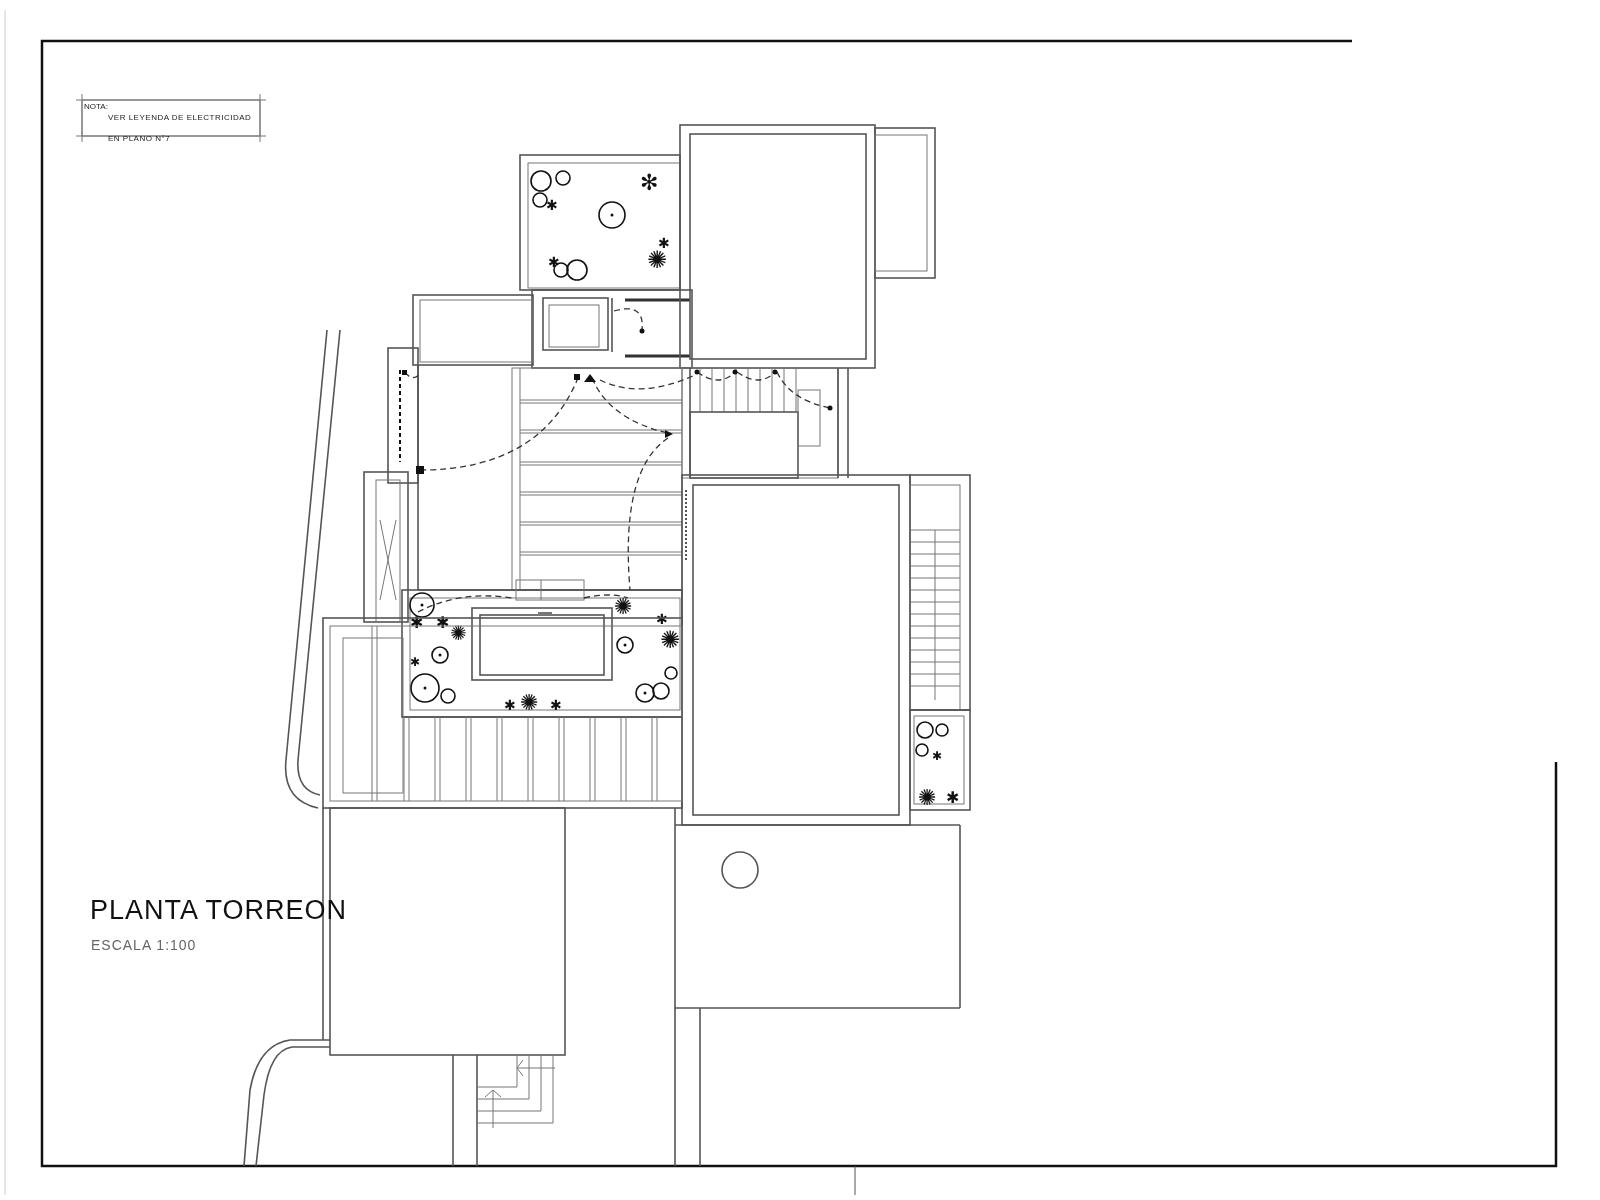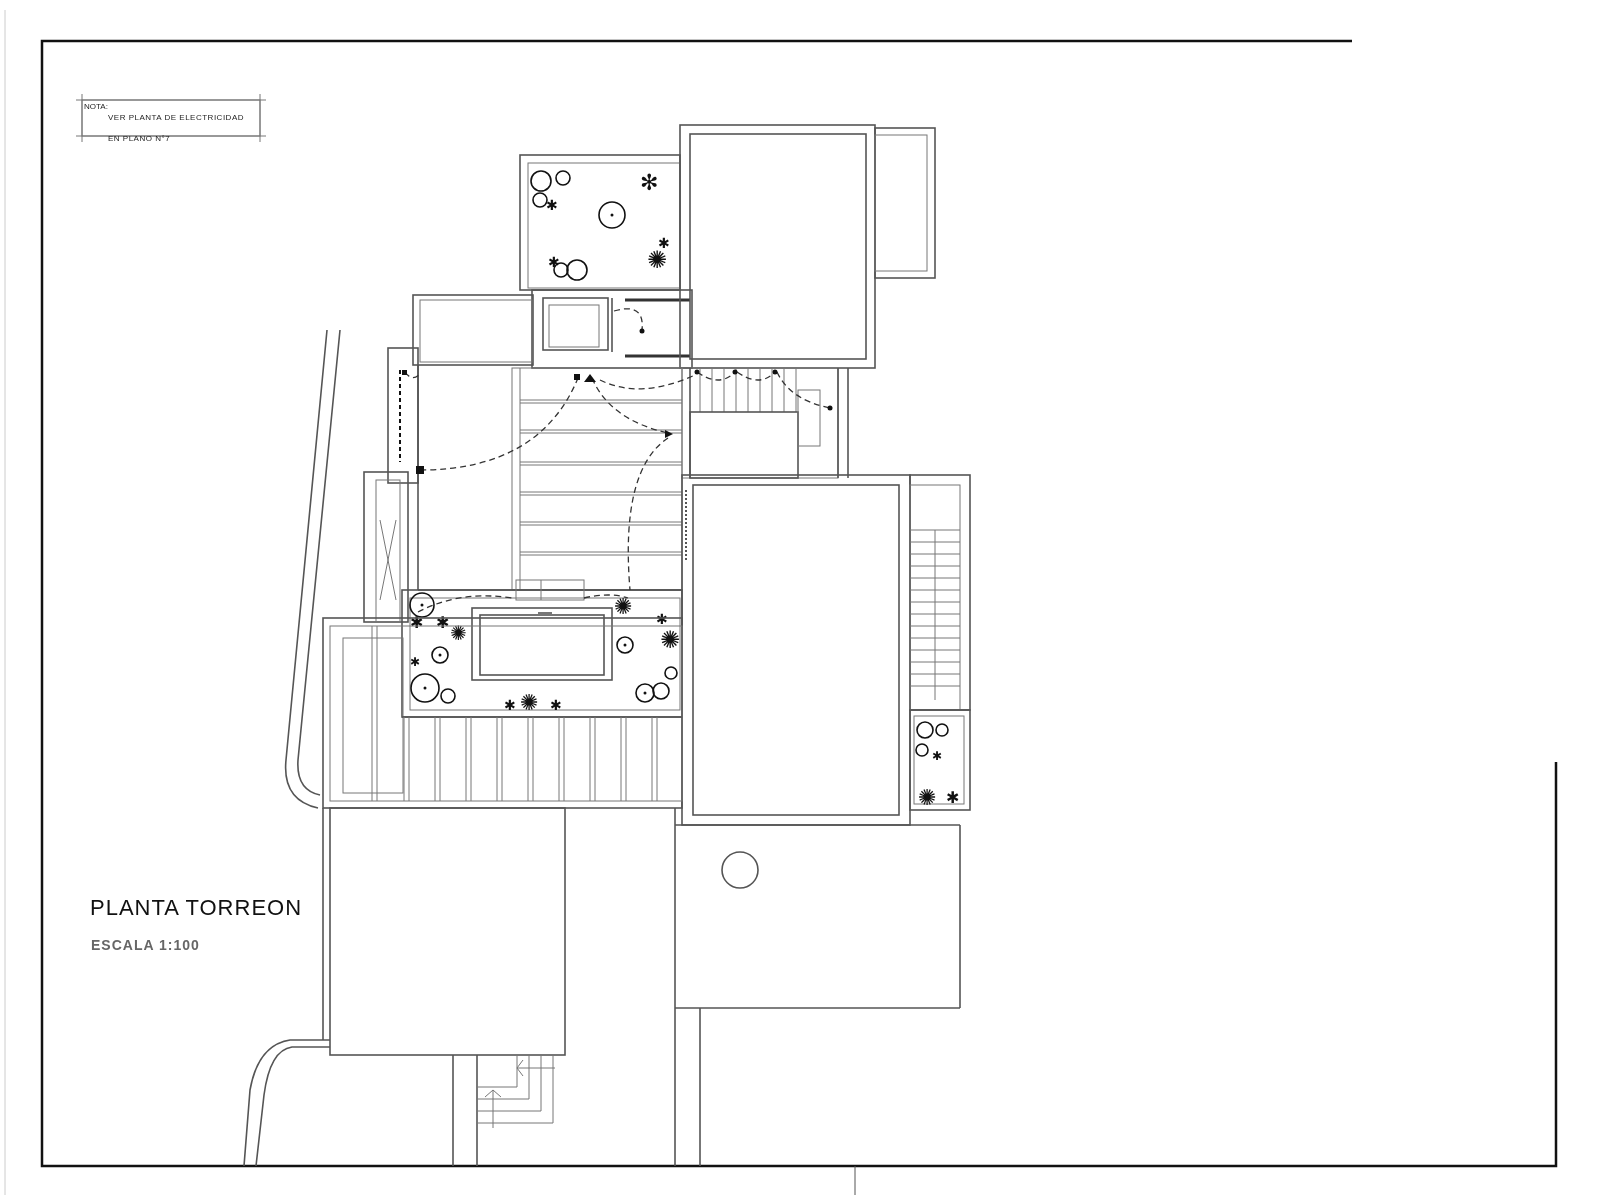--- a/index.html
+++ b/index.html
@@ -4,22 +4,22 @@
   <style>
     html, body { margin: 0; padding: 0; background: #ffffff; }
     body { width: 1600px; height: 1200px; position: relative; overflow: hidden; font-family: "Liberation Sans", sans-serif; }
     svg { position: absolute; left: 0; top: 0; }
     .sheet { stroke: #111; stroke-width: 2.5; fill: none; }
     .wall { stroke: #555; stroke-width: 1.6; fill: none; }
     .thin { stroke: #777; stroke-width: 1; fill: none; }
     .dash { stroke: #333; stroke-width: 1.3; fill: none; stroke-dasharray: 6 4; }
     .plant { stroke: #111; stroke-width: 1.6; fill: none; }
     .dot { fill: #111; }
-    .txt-title { position: absolute; left: 90px; top: 895px; font-size: 22px; color: #111; letter-spacing: 1px; font-family: "Liberation Sans", sans-serif; text-align: right; }
-    .txt-scale { position: absolute; left: 91px; top: 937px; font-size: 14px; color: #666; letter-spacing: 1px; font-family: "Liberation Sans", sans-serif; font-weight: bold; }
+    .txt-title { position: absolute; left: 90px; top: 895px; font-size: 27px; color: #111; letter-spacing: 1px; font-family: "Liberation Sans", sans-serif; text-align: right; }
+    .txt-scale { position: absolute; left: 91px; top: 937px; font-size: 14px; color: #666; letter-spacing: 1px; font-family: "Liberation Sans", sans-serif; }
     .note-box { position: absolute; left: 82px; top: 100px; width: 178px; height: 36px; }
     .note-label { position: absolute; left: 2px; top: 2px; font-size: 8px; color: #222; font-family: "Liberation Sans", sans-serif; }
     .note-line1 { position: absolute; left: 26px; top: 13px; font-size: 8px; color: #222; letter-spacing: 0.5px; font-family: "Liberation Sans", sans-serif; }
     .note-line2 { position: absolute; left: 26px; top: 34px; font-size: 8px; color: #222; letter-spacing: 0.5px; font-family: "Liberation Sans", sans-serif; }
   </style>
 </head>
 <body>
 
 <svg width="1600" height="1200" viewBox="0 0 1600 1200">
 
@@ -276,18 +276,18 @@
     <circle cx="697" cy="372" r="2.5" class="dot"></circle>
     <circle cx="735" cy="372" r="2.5" class="dot"></circle>
     <circle cx="775" cy="372" r="2.5" class="dot"></circle>
     <circle cx="830" cy="408" r="2.5" class="dot"></circle>
     <rect x="402" y="370" width="5" height="5" class="dot"></rect>
   </g>
 </svg>
 
 <div class="note-box">
   <span class="note-label">NOTA:</span>
-  <span class="note-line1">VER PLANTA DE ELECTRICIDAD</span>
+  <span class="note-line1">VER LEYENDA DE ELECTRICIDAD</span>
   <span class="note-line2">EN PLANO N°7</span>
 </div>
 
 <div class="txt-title">PLANTA TORREON</div>
 <div class="txt-scale">ESCALA 1:100</div>
 
 </body></html>

